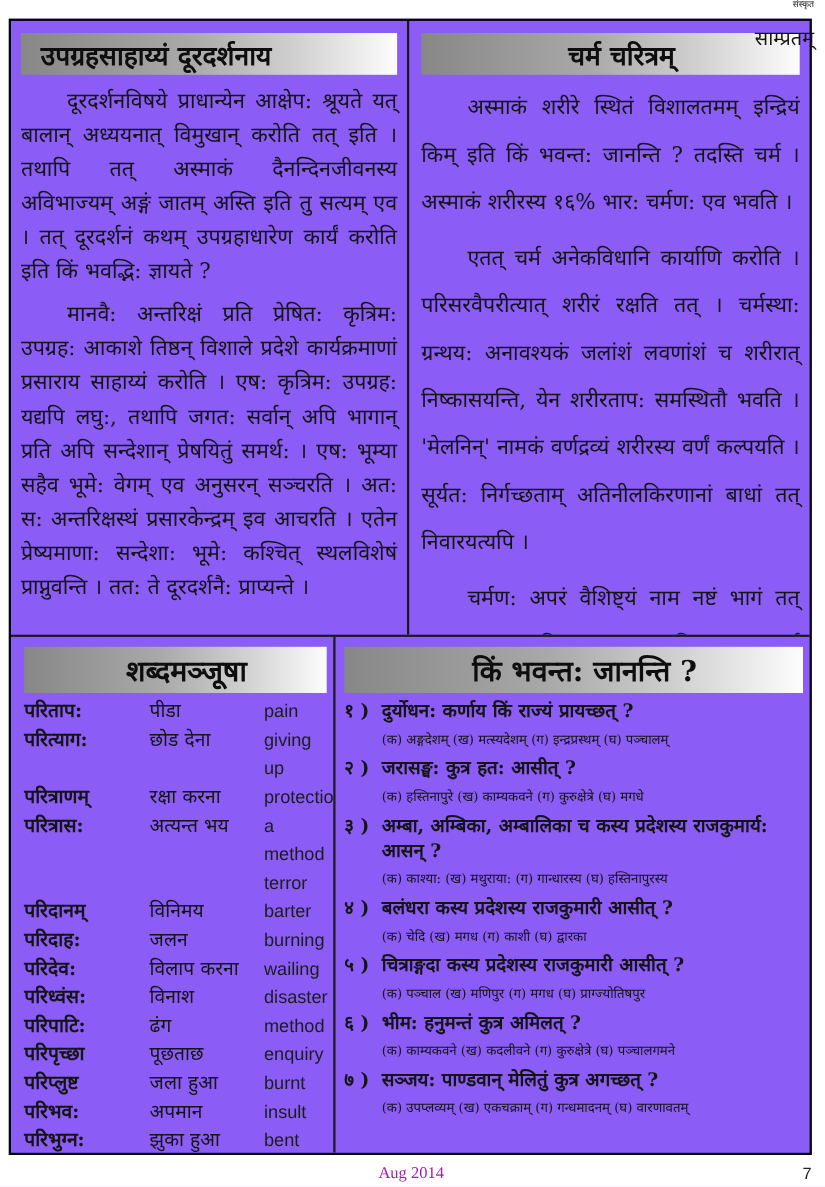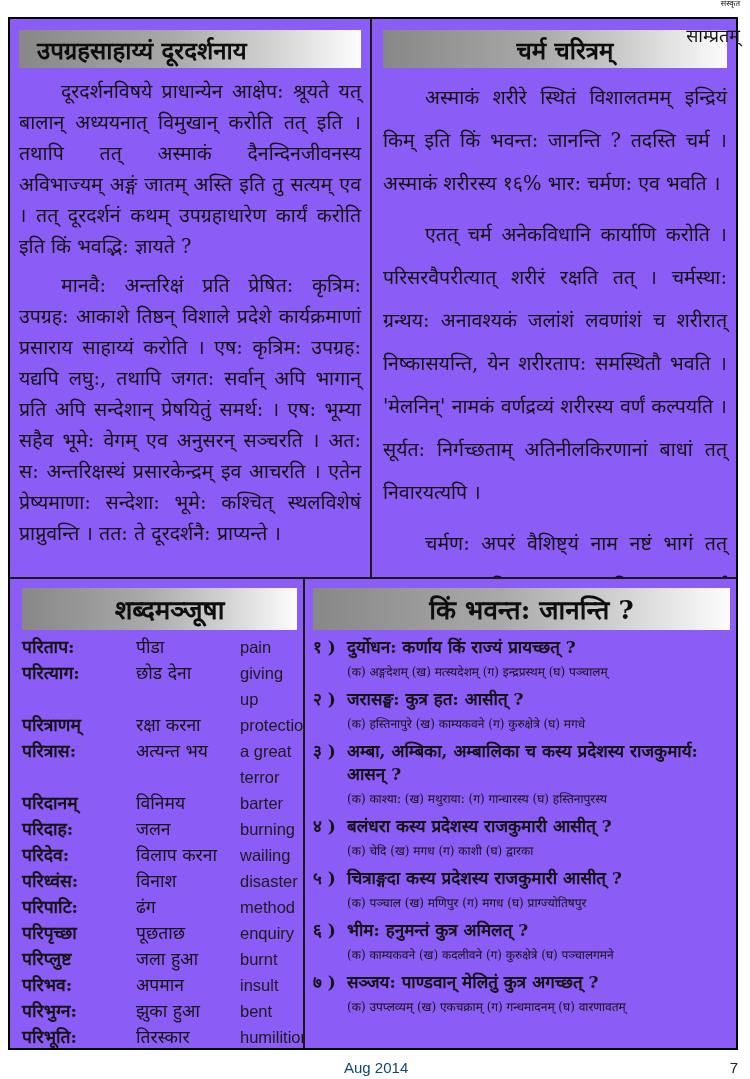--- a/index.html
+++ b/index.html
@@ -55,21 +55,21 @@
   .quiz{margin-top:6px;}
   .qitem{margin-bottom:5px;}
   .qline{display:flex;font-weight:bold;font-size:17px;line-height:23px;}
   .qnum{width:34px;flex-shrink:0;}
   .qtext{flex:1;}
   .qopts{font-size:12px;line-height:21px;padding-left:34px;margin-top:3px;}
 
   
   .footer-date{
     position:absolute;bottom:3px;left:344px;
-    font-family:Liberation Sans, sans-serif;font-size:15px;color:#0c4a6e;
+    font-family:Liberation Serif, serif;font-size:15px;color:#a21caf;
   }
   .footer-page{
     position:absolute;bottom:3px;right:12px;
     font-family:"Liberation Sans","DejaVu Sans",sans-serif;font-size:15px;color:#222;
   }
 </style>
 </head>
 <body>
 
 <div class="masthead">
@@ -111,21 +111,21 @@
             <span class="v-en">giving up</span>
           </div>
         <div class="vrow">
             <span class="v-sa">परित्राणम्</span>
             <span class="v-hi">रक्षा करना</span>
             <span class="v-en">protection</span>
           </div>
         <div class="vrow">
             <span class="v-sa">परित्रास:</span>
             <span class="v-hi">अत्यन्त भय</span>
-            <span class="v-en">a great terror</span>
+            <span class="v-en">a method terror</span>
           </div>
         <div class="vrow">
             <span class="v-sa">परिदानम्</span>
             <span class="v-hi">विनिमय</span>
             <span class="v-en">barter</span>
           </div>
         <div class="vrow">
             <span class="v-sa">परिदाह:</span>
             <span class="v-hi">जलन</span>
             <span class="v-en">burning</span>

